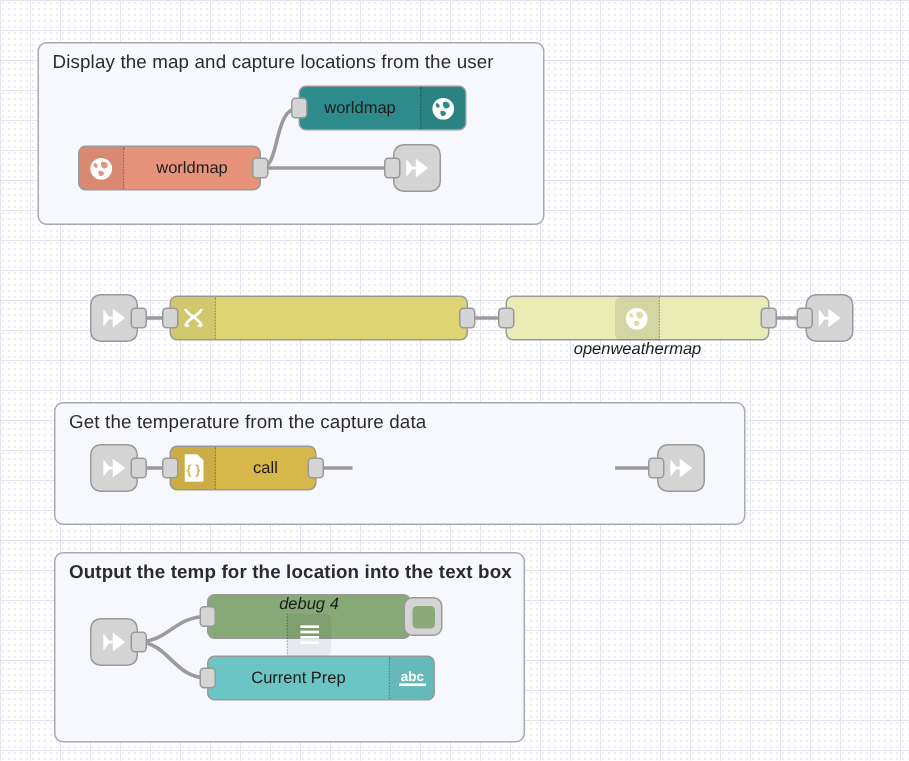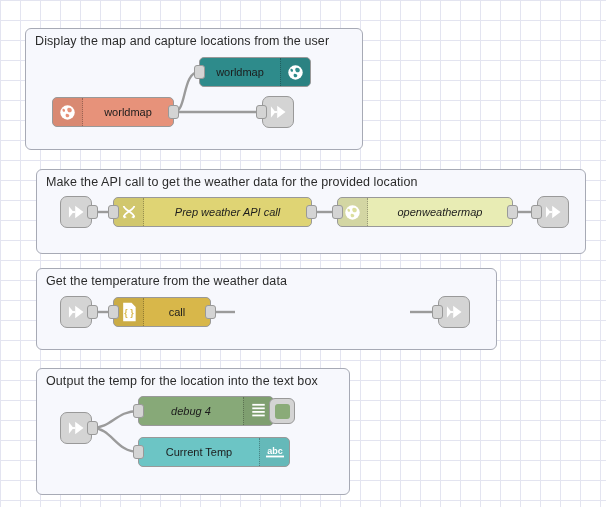--- a/index.html
+++ b/index.html
@@ -110,29 +110,26 @@
 </style>
 </head>
 <body>
 
 <div id="canvas">
 
   <div class="group" style="left:25px;top:28px;width:338px;height:122px;">
     <span class="group-title">Display the map and capture locations from the user</span>
   </div>
 
-  <div class="group" style="left:36px;top:169px;width:550px;height:85px;">
-    <span class="group-title">Make the API call to get the weather data for the provided location</span>
-  </div>
 
   <div class="group" style="left:36px;top:268px;width:461px;height:82px;">
-    <span class="group-title">Get the temperature from the weather data</span>
-  </div>
-
-  <div class="group" style="left:36px;top:368px;width:314px;height:127px;">
+    <span class="group-title">Get the temperature from the capture data</span>
+  </div>
+
+  <div class="group" style="left:36px;top:368px;width:314px;height:127px;font-weight:bold;">
     <span class="group-title">Output the temp for the location into the text box</span>
   </div>
 
   <svg class="wires">
 
     <path class="wire" d="M174,112 C187,112 182,72 199,72"></path>
 
     <path class="wire" d="M174,112 L262,112"></path>
 
     <path class="wire" d="M92,212 L113,212"></path>
@@ -199,25 +196,24 @@
   <div class="node" style="left:113px;top:197px;width:199px;background:#dfd474;">
     <div class="port in"></div>
     <div class="ic left">
       <svg width="18" height="18" viewBox="0 0 24 24">
         <path d="M5 4 C5 9 19 13 19 19" stroke="#ffffff" stroke-width="2.4" fill="none"></path>
         <path d="M19 4 C19 9 5 13 5 19" stroke="#ffffff" stroke-width="2.4" fill="none"></path>
         <path d="M5 16 L5 20.5 L9 19 Z" fill="#ffffff"></path>
         <path d="M19 16 L19 20.5 L15 19 Z" fill="#ffffff"></path>
       </svg>
     </div>
-    <div class="lbl ital">Prep weather API call</div>
     <div class="port out"></div>
   </div>
 
-  <div class="node" style="left:337px;top:197px;width:176px;background:#e8ecb4;">
+  <div class="node" style="left:337px;top:197px;width:176px;background:#e8ecb4;flex-direction:column;">
     <div class="port in"></div>
     <div class="ic left" style="background:rgba(0,0,0,0.09);">
       <svg width="17" height="17" viewBox="0 0 24 24">
         <circle cx="12" cy="12" r="10.2" fill="#ffffff"></circle>
         <path d="M5 7 C7 6 9 8 8.5 10 C8 12 5.5 11 5 9.5 Z" fill="#dcdf9e"></path>
         <path d="M13 5.5 C16 5 18.5 7 18 9.5 C17.4 12 14 12.5 12.5 10.5 C11.5 9 11 6 13 5.5 Z" fill="#dcdf9e"></path>
         <path d="M10 14 C12.5 13.5 15 15 14.5 17 C14 19 11 19.5 10 18 C9.2 16.8 9 14.3 10 14 Z" fill="#dcdf9e"></path>
       </svg>
     </div>
     <div class="lbl ital">openweathermap</div>
@@ -266,39 +262,39 @@
 
   <div class="linknode" style="left:60px;top:412px;">
     <svg width="20" height="20" viewBox="0 0 24 24">
       <path d="M4 12 h7" stroke="#ffffff" stroke-width="2.2" fill="none"></path>
       <path d="M3.5 5 L9 12 L3.5 19 Z" fill="#ffffff"></path>
       <path d="M11 4.5 L21 12 L11 19.5 Z" fill="#ffffff"></path>
     </svg>
     <div class="port out" style="right:-7px;"></div>
   </div>
 
-  <div class="node" style="left:138px;top:396px;width:136px;background:#87a978;">
+  <div class="node" style="left:138px;top:396px;width:136px;background:#87a978;flex-direction:column;">
     <div class="port in"></div>
     <div class="lbl ital">debug 4</div>
     <div class="ic right">
       <svg width="15" height="16" viewBox="0 0 16 18">
         <rect x="1" y="1" width="14" height="2" fill="#ffffff"></rect>
         <rect x="1" y="5" width="14" height="2" fill="#ffffff"></rect>
         <rect x="1" y="9" width="14" height="2" fill="#ffffff"></rect>
         <rect x="1" y="13" width="14" height="2" fill="#ffffff"></rect>
       </svg>
     </div>
     <div class="dbg-btn">
       <i></i>
     </div>
   </div>
 
   <div class="node" style="left:138px;top:437px;width:152px;background:#6cc5c5;">
     <div class="port in"></div>
-    <div class="lbl">Current Temp</div>
+    <div class="lbl">Current Prep</div>
     <div class="ic right">
       <svg width="22" height="18" viewBox="0 0 24 20">
         <text x="12" y="12" font-family="'Liberation Sans', sans-serif" font-size="10" font-weight="bold" fill="#ffffff" text-anchor="middle">abc</text>
         <rect x="2" y="14" width="20" height="2" fill="#ffffff"></rect>
       </svg>
     </div>
   </div>
 
 </div>
 

